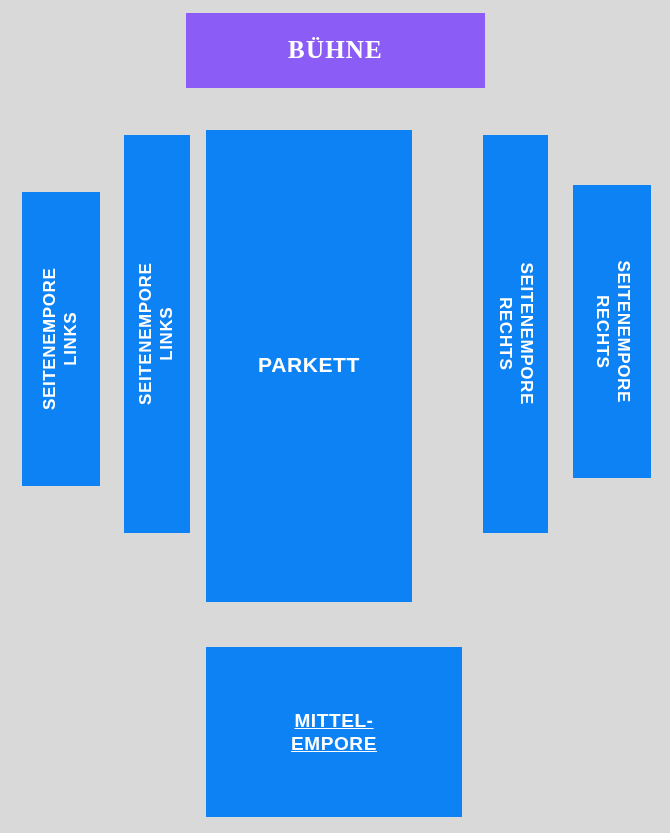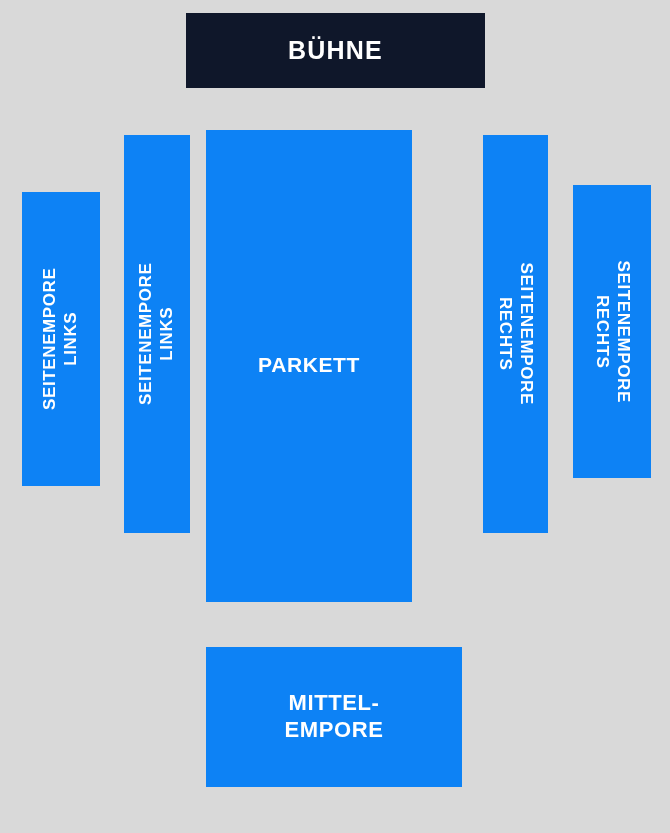--- a/index.html
+++ b/index.html
@@ -29,21 +29,21 @@
     align-items: center;
     justify-content: center;
     color: #ffffff;
     font-weight: bold;
     text-align: center;
     line-height: 1.22;
     letter-spacing: 0.6px;
     user-select: none;
   }
   .block.seating  { background: #0d82f5; }
-  .block.stage    { background: #0f172a; }
+  .block.stage    { background: #8b5cf6; font-family: Liberation Serif, serif; }
 
   
   .label {
     display: block;
     white-space: pre-line;
   }
   .rot-left  { transform: rotate(-90deg); }
   .rot-right { transform: rotate(90deg);  }
 
   
@@ -81,22 +81,23 @@
   }
 
   #seitenempore-rechts-outer {
     left: 573px;  top: 185px;
     width: 78px;  height: 293px;
     font-size: 17px;
   }
 
   #mittelempore-block {
     left: 206px;  top: 647px;
-    width: 256px; height: 140px;
-    font-size: 22px;
+    width: 256px; height: 170px;
+    font-size: 19px;
+    text-decoration: underline;
   }
 </style>
 </head>
 <body>
 
 <div id="seatmap">
 
   <div class="block stage" id="stage-block">
     <span class="label">BÜHNE</span>
   </div>

